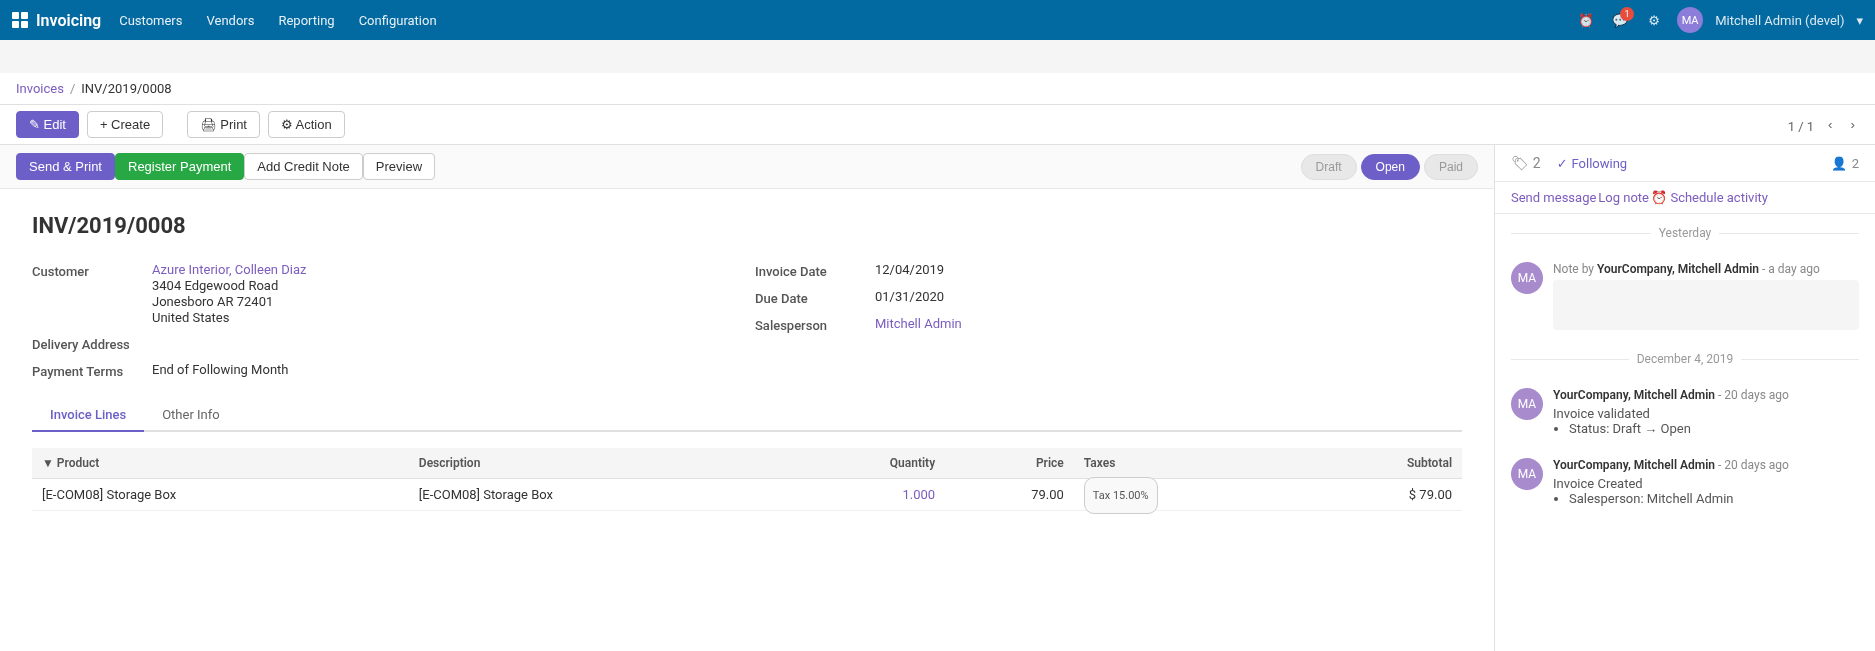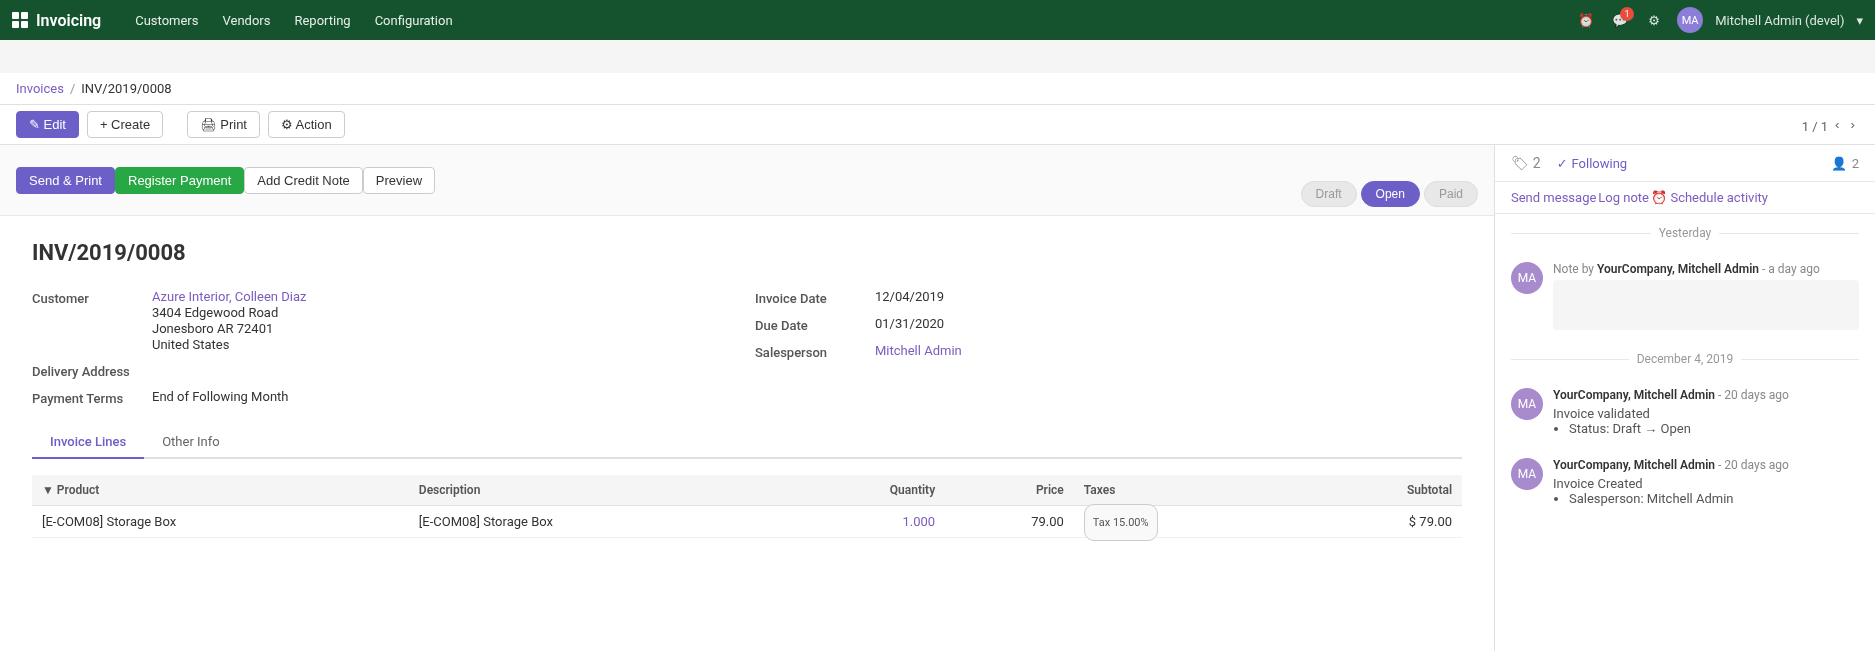--- a/index.html
+++ b/index.html
@@ -1,26 +1,26 @@
 <!DOCTYPE html>
 <html><head>
   <meta charset="utf-8">
   <style>
     * { box-sizing: border-box; margin: 0; padding: 0; }
     body { font-family: -apple-system, BlinkMacSystemFont, 'Segoe UI', Roboto, sans-serif; font-size: 13px; color: #333; background: #f5f5f5; }
 
     
     .topnav {
-      background: #14532d;
+      background: #0369a1;
       color: white;
       display: flex;
       align-items: center;
       padding: 0 12px;
       height: 40px;
-      gap: 24px;
+      gap: 8px;
     }
     .topnav-logo {
       display: flex; align-items: center; gap: 8px; font-size: 16px; font-weight: 600; color: white;
     }
     .topnav-logo .grid-icon { display: grid; grid-template-columns: 1fr 1fr; gap: 2px; width: 16px; height: 16px; }
     .topnav-logo .grid-icon span { background: white; display: block; border-radius: 1px; }
     .topnav-menu { display: flex; gap: 4px; }
     .topnav-menu a { color: rgba(255,255,255,0.9); text-decoration: none; padding: 4px 10px; border-radius: 4px; font-size: 13px; }
     .topnav-right { margin-left: auto; display: flex; align-items: center; gap: 12px; color: rgba(255,255,255,0.85); font-size: 13px; }
     .topnav-right .avatar { width: 26px; height: 26px; border-radius: 50%; background: #8b7dd8; display: flex; align-items: center; justify-content: center; font-size: 11px; color: white; overflow: hidden; }
@@ -31,37 +31,37 @@
     .page-wrapper { display: flex; flex-direction: column; height: calc(100vh - 40px); }
     .breadcrumb-bar { padding: 8px 16px; display: flex; align-items: center; gap: 6px; background: #fff; border-bottom: 1px solid #e0e0e0; font-size: 13px; margin-top: 33px; }
     .breadcrumb-bar a { color: #7c5cbf; text-decoration: none; }
     .breadcrumb-bar .sep { color: #999; }
 
     
     .action-bar { background: #fff; border-bottom: 1px solid #e0e0e0; padding: 6px 16px; display: flex; align-items: center; gap: 8px; }
     .btn { display: inline-flex; align-items: center; gap: 4px; padding: 5px 12px; border-radius: 4px; border: 1px solid #ccc; background: #fff; cursor: pointer; font-size: 13px; color: #333; }
     .btn-primary { background: #6c5fc7; border-color: #6c5fc7; color: white; }
     .btn-secondary { background: #fff; border-color: #ccc; color: #333; }
-    .pagination { margin-left: auto; display: flex; align-items: flex-end; gap: 3px; font-size: 13px; color: #666; }
+    .pagination { margin-left: auto; display: flex; align-items: flex-end; gap: 10px; font-size: 13px; color: #666; }
     .pagination button { background: none; border: none; cursor: pointer; color: #666; padding: 2px 4px; }
 
     
     .main-content { display: flex; flex: 1; overflow: hidden; }
     .form-panel { flex: 1; overflow-y: auto; background: #fff; border-right: 1px solid #e0e0e0; }
 
     
     .status-bar { padding: 8px 16px; background: #fafafa; border-bottom: 1px solid #e8e8e8; display: flex; align-items: center; }
     .status-btn { padding: 5px 14px; border-radius: 20px; border: 1px solid #ccc; background: #fff; cursor: pointer; font-size: 12px; color: #666; }
     .status-btn.active { background: #6c5fc7; border-color: #6c5fc7; color: white; }
     .status-btn.inactive { background: #e8e8e8; color: #999; border-color: #ddd; }
     .status-bar .send-print { background: #6c5fc7; border-color: #6c5fc7; color: white; }
     .status-bar .register-payment { background: #5cb85c; border-color: #4cae4c; color: white; text-align: right; }
     .status-bar .add-credit { background: #fff; border-color: #ccc; color: #333; }
     .status-bar .preview { background: #fff; border-color: #ccc; color: #333; }
-    .status-divider { margin-left: auto; display: flex; align-items: center; gap: 4px; margin-top: 28px; }
+    .status-divider { margin-left: auto; display: flex; align-items: center; gap: 4px; }
 
     
     .invoice-form { padding: 24px 32px; }
     .invoice-title { font-size: 22px; font-weight: 700; color: #333; margin-bottom: 24px; }
     .form-grid { display: grid; grid-template-columns: 1fr 1fr; gap: 16px; margin-bottom: 20px; }
     .form-left, .form-right { display: flex; flex-direction: column; gap: 10px; }
     .form-row { display: flex; align-items: flex-start; }
     .form-label { color: #555; font-weight: 500; min-width: 120px; padding-top: 2px; font-size: 13px; }
     .form-value { color: #333; font-size: 13px; }
     .form-value a { color: #7c5cbf; text-decoration: none; }

